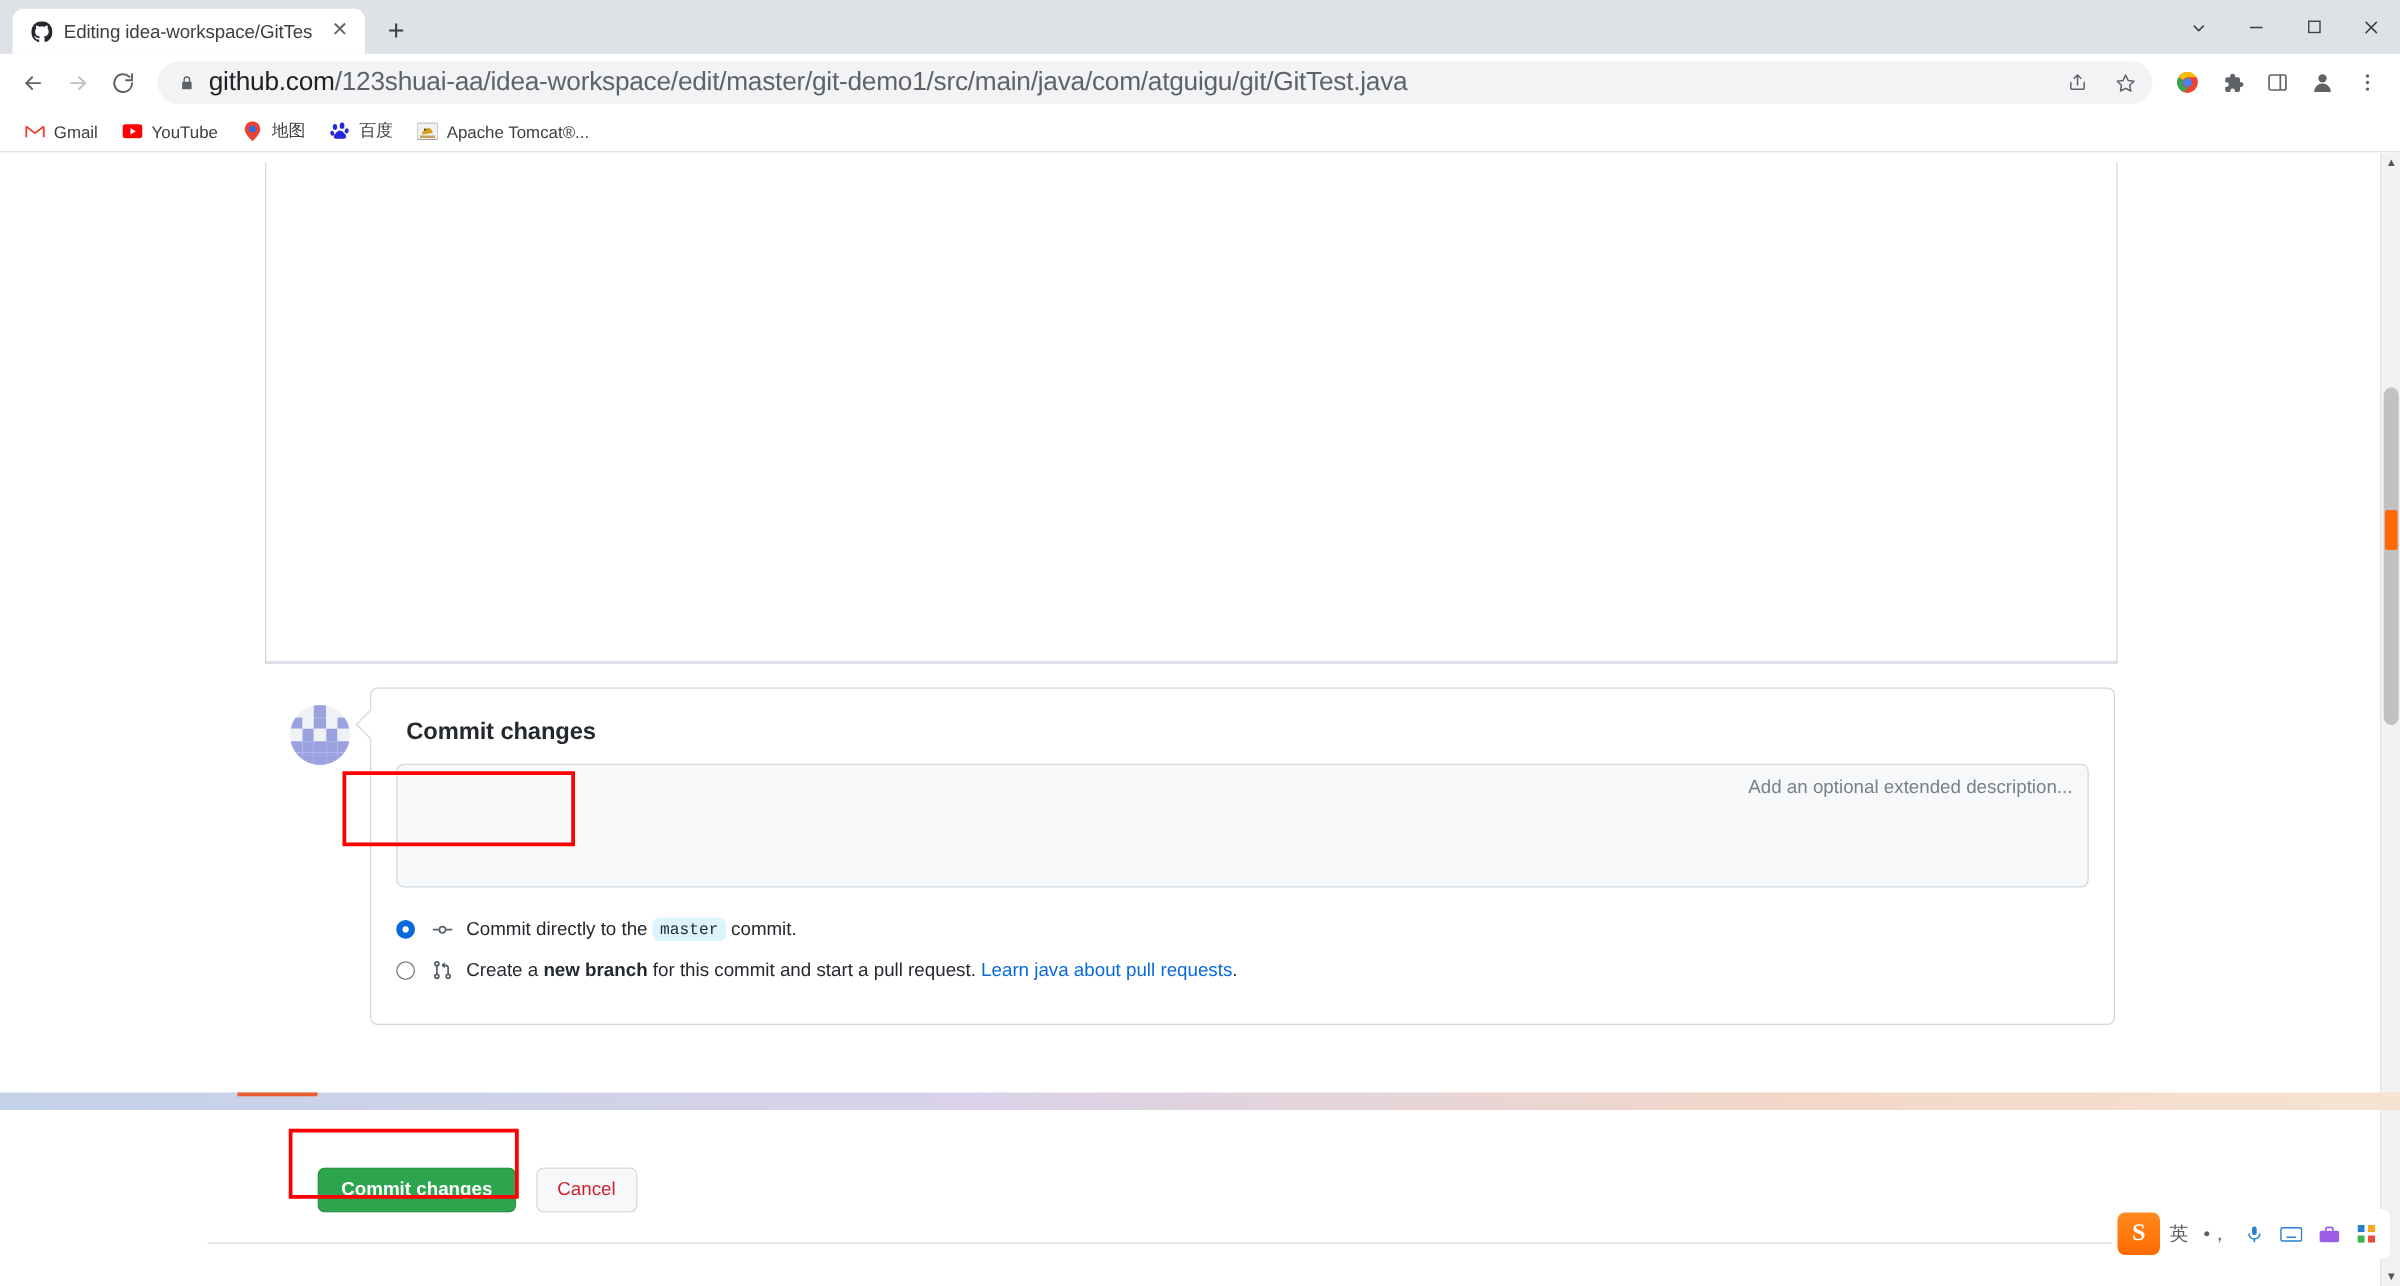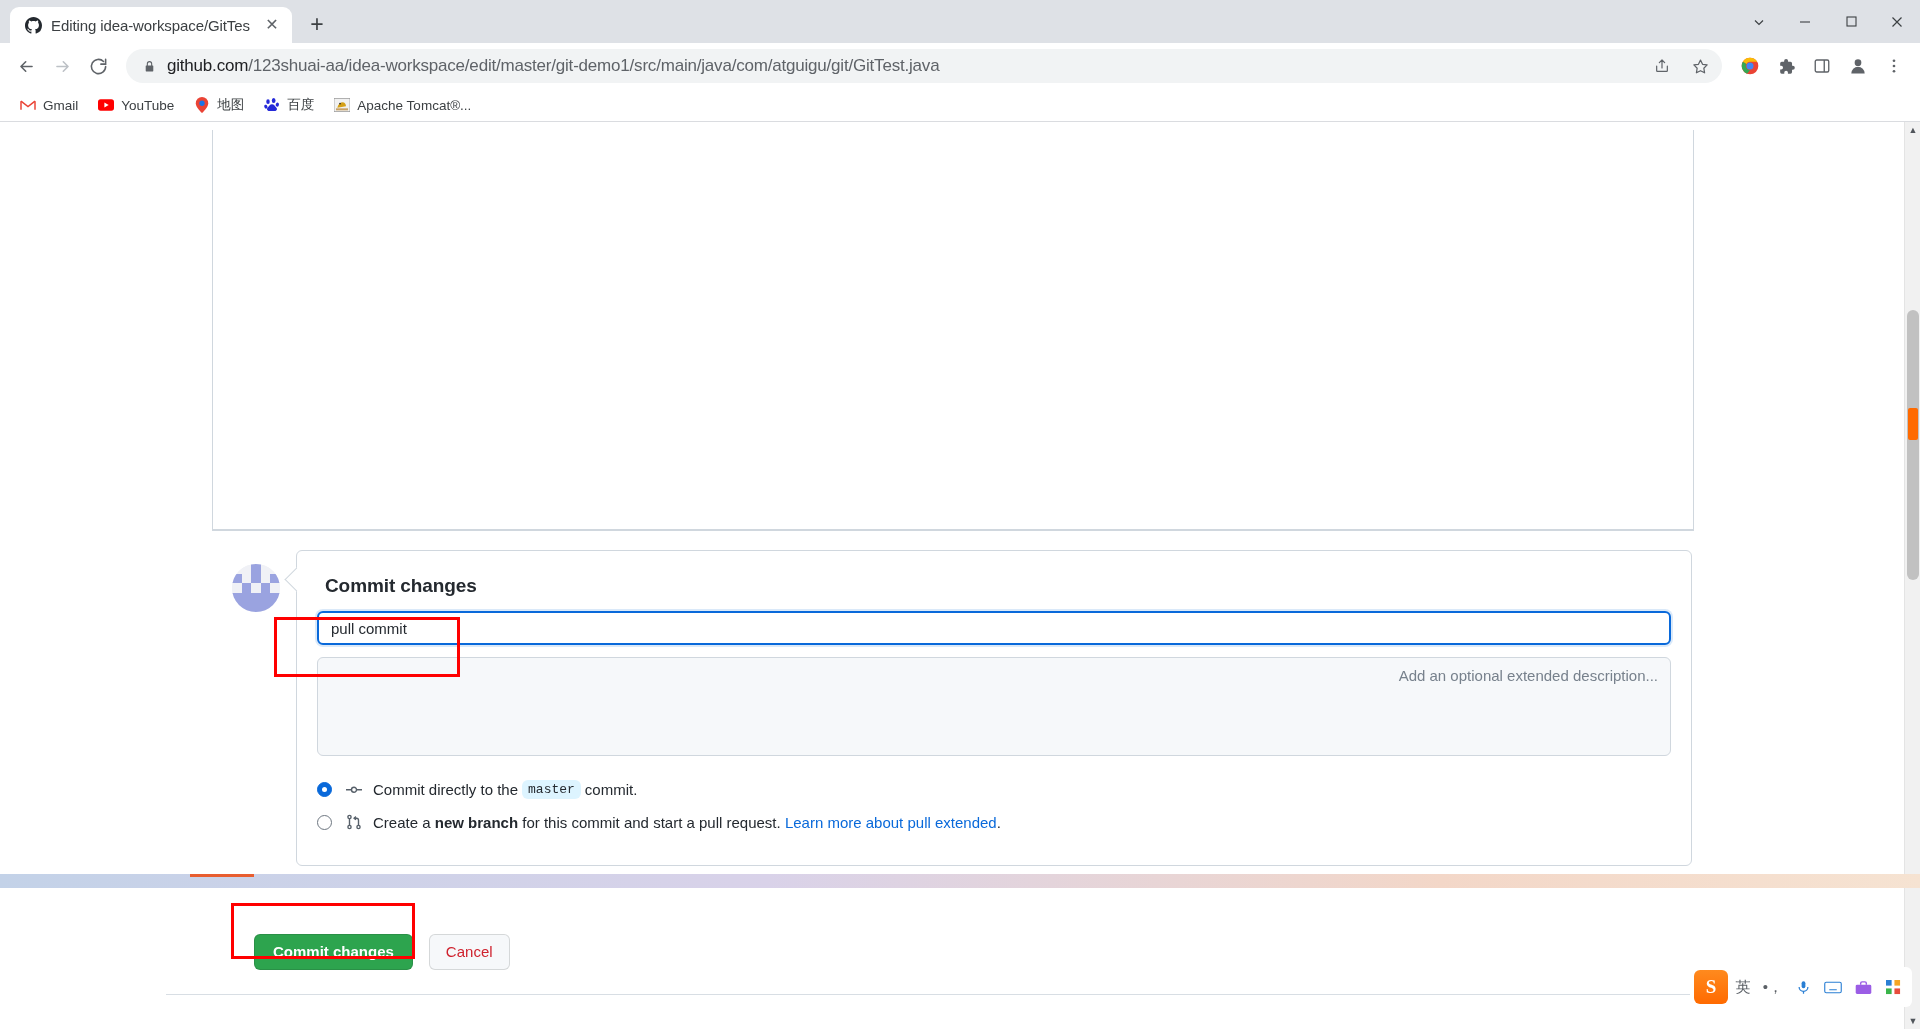--- a/index.html
+++ b/index.html
@@ -49,21 +49,21 @@
     align-items: center; justify-content: center; color: #5f6368; flex:0 0 32px;
   }
   .nav-btn.disabled { color: #bdc1c6; }
   .omnibox {
     flex: 1; height: 34px; background: #f1f3f4; border-radius: 17px;
     display: flex; align-items: center; padding: 0 8px 0 15px; margin: 0 8px;
     gap: 10px; min-width: 0;
   }
   .omnibox-lock { width: 16px; height: 16px; flex:0 0 16px; display:flex;align-items:center;justify-content:center; }
   .omnibox-url {
-    flex: 1; font-size: 17px; color: #202124; white-space: nowrap;
+    flex: 1; font-size: 21px; color: #202124; white-space: nowrap;
     overflow: hidden; text-overflow: clip; letter-spacing: -0.2px;
   }
   .omnibox-url .host { color: #202124; }
   .omnibox-url .path { color: #5f6368; }
   .omni-icon { width: 28px; height: 28px; display:flex;align-items:center;justify-content:center; flex:0 0 28px; color:#5f6368;}
   .tb-icon { width: 32px; height: 32px; display:flex;align-items:center;justify-content:center; flex:0 0 32px; color:#5f6368;}
 
   .bookmarks {
     height: 33px; background: #fff; display: flex; align-items: center;
     padding: 0 12px; gap: 4px; border-bottom: 1px solid #dadce0;
@@ -403,21 +403,20 @@
             <i style="background:#9aa3e0"></i>
             <i style="background:#9aa3e0"></i>
             <i style="background:#9aa3e0"></i>
             <i style="background:#9aa3e0"></i>
         </div>
       </div>
 
       <div class="commit-card">
         <div class="commit-title">Commit changes</div>
 
-        <input class="commit-subject" type="text" value="pull commit" style="">
 
         <textarea class="commit-desc" placeholder="Add an optional extended description..." style=""></textarea>
 
         <div class="radio-list">
 
           <div class="radio-row">
             <span class="radio-dot on"></span>
             <span class="branch-ico">
               <svg width="16" height="16" viewBox="0 0 16 16" fill="#57606a">
                   <path d="M10.5 7.75a2.5 2.5 0 1 1-5 0 2.5 2.5 0 0 1 5 0z" fill="none" stroke="#57606a" stroke-width="1.4"></path>
@@ -433,21 +432,21 @@
             <span class="radio-dot"></span>
             <span class="branch-ico">
               <svg width="16" height="16" viewBox="0 0 16 16" fill="none" stroke="#57606a" stroke-width="1.4">
                   <circle cx="3.5" cy="3" r="1.6"></circle>
                   <circle cx="3.5" cy="13" r="1.6"></circle>
                   <circle cx="12.5" cy="13" r="1.6"></circle>
                   <path d="M3.5 4.6v6.8M12.5 11.4V6.2a2 2 0 0 0-2-2H8.2"></path>
                   <path d="m10 2.6-2 1.6 2 1.6" stroke-linejoin="round"></path>
                 </svg>
             </span>
-            <span>Create a</span>&nbsp;<b>new branch</b>&nbsp;<span>for this commit and start a pull request.</span>&nbsp;<a href="#">Learn more about pull extended</a><span>.</span>
+            <span>Create a</span>&nbsp;<b>new branch</b>&nbsp;<span>for this commit and start a pull request.</span>&nbsp;<a href="#">Learn java about pull requests</a><span>.</span>
           </div>
 
         </div>
       </div>
     </div>
 
     <div class="btn-row" style="position:absolute; left:258px; top:790px;">
       <button class="btn-commit">Commit changes</button>
       <button class="btn-cancel">Cancel</button>
     </div>

